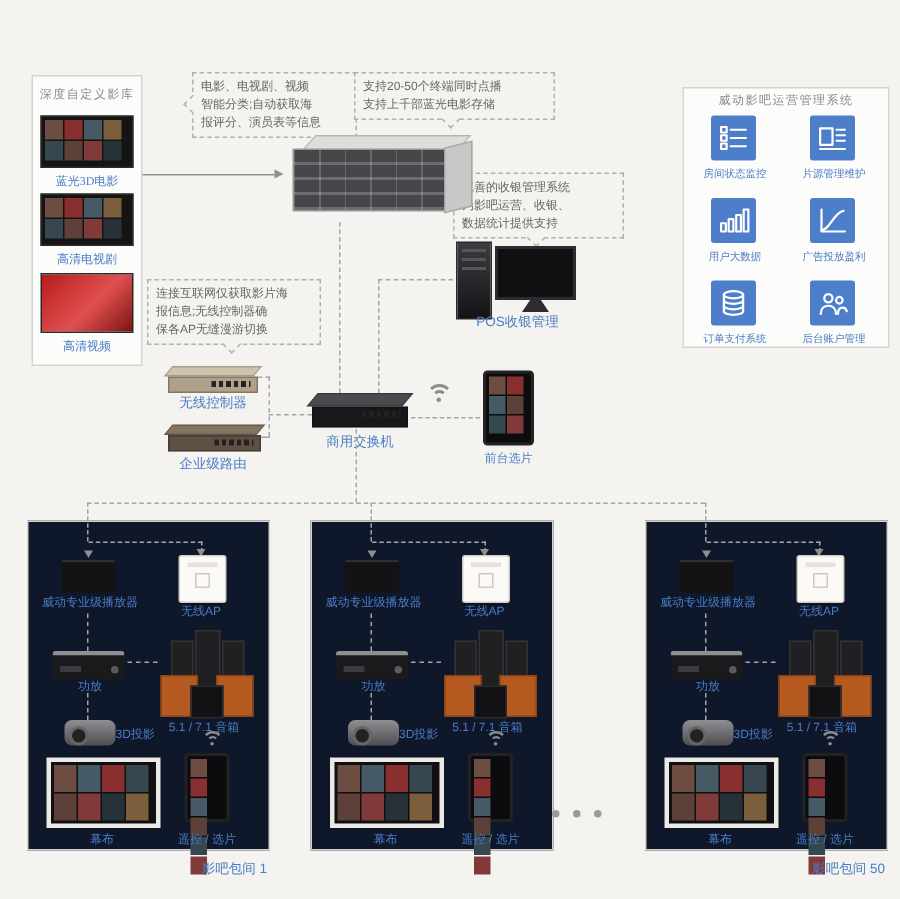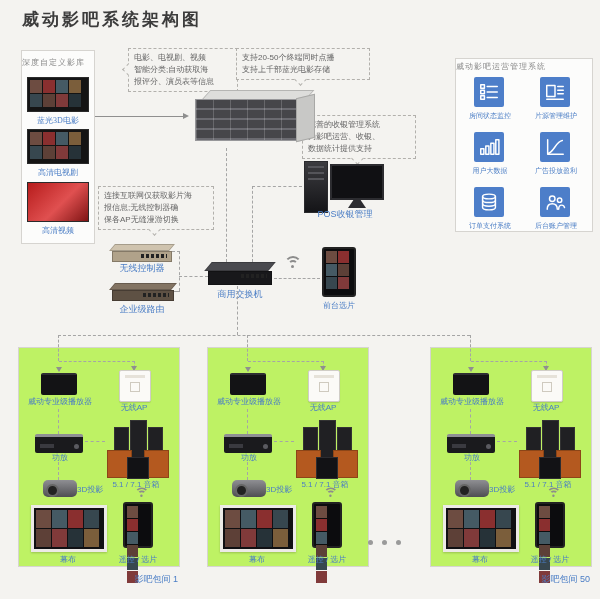--- a/index.html
+++ b/index.html
@@ -1,21 +1,21 @@
 <!DOCTYPE html>
 <html><head>
 <meta charset="utf-8">
 <style>
   html,body{margin:0;padding:0;}
   body{font-family:"Liberation Sans","DejaVu Sans",sans-serif;background:#f4f3f0;}
   #stage{position:relative;width:600px;height:599px;background:#f4f3f0;overflow:hidden;}
   .abs{position:absolute;}
   #page-title{position:absolute;left:22px;top:8px;font-size:17px;font-weight:600;color:#3c3c3c;letter-spacing:3px;margin:0;}
   .panel{position:absolute;background:#fcfcfb;border:1px solid #d6d4d0;}
-  .panel-title{font-size:8px;color:#8a8a8a;text-align:left;letter-spacing:1px;}
+  .panel-title{font-size:8px;color:#8a8a8a;text-align:center;letter-spacing:1px;}
   .bluelab{position:absolute;font-size:9px;color:#4a7dc5;text-align:center;}
   .rlab{position:absolute;font-size:8px;color:#4a7dc5;text-align:center;line-height:9px;}
   
   .thumb{position:absolute;background:#141414;border:1px solid #2a2a2a;display:flex;flex-wrap:wrap;gap:1px;padding:2px;box-sizing:border-box;align-content:flex-start;}
   .thumb span{width:12px;height:13px;display:block;}
   .thumb span:nth-child(1){background:#6d4c41}.thumb span:nth-child(2){background:#8a2f2f}
   .thumb span:nth-child(3){background:#455a64}.thumb span:nth-child(4){background:#7b5e3b}
   .thumb span:nth-child(5){background:#37474f}.thumb span:nth-child(6){background:#5d4037}
   .thumb span:nth-child(7){background:#803a3a}.thumb span:nth-child(8){background:#263238}
   .thumb.red{background:linear-gradient(135deg,#b71c1c,#e05050 55%,#7f1414);}
@@ -59,21 +59,21 @@
   .wifi b{position:absolute;left:8px;top:9px;width:3px;height:3px;border-radius:50%;background:#8c8c8c;}
   
   .tile{position:absolute;width:30px;height:30px;background:#4d7ec9;border-radius:2px;display:flex;align-items:center;justify-content:center;}
   .tile svg{width:22px;height:22px;stroke:#fff;fill:none;stroke-width:1.6;stroke-linecap:round;stroke-linejoin:round;}
   .tlab{position:absolute;font-size:7px;color:#4a7dc5;text-align:center;}
   
   .room{position:absolute;top:347px;width:160px;height:250px;}
   #rooms-layer .room:nth-child(1){left:18px;}
   #rooms-layer .room:nth-child(2){left:207px;}
   #rooms-layer .room:nth-child(3){left:430px;}
-  .roombox{position:absolute;left:0;top:0;width:160px;height:218px;background:#bef264;border:1px solid #d6d4d0;}
+  .roombox{position:absolute;left:0;top:0;width:160px;height:218px;background:#0f172a;border:1px solid #d6d4d0;}
   .room-caption{position:absolute;left:0;top:226px;width:160px;text-align:right;font-size:9px;color:#4a7dc5;}
   .player{position:absolute;left:22px;top:25px;width:36px;height:20px;background:#131315;border-radius:2px;border-top:2px solid #2e2e32;}
   .ap{position:absolute;left:100px;top:22px;width:30px;height:30px;background:#fbfaf7;border:1px solid #d0cdc6;border-radius:2px;box-shadow:0 1px 1px rgba(0,0,0,.12);}
   .ap i{display:block;height:3px;background:#e6e2d9;margin:4px 5px 0 5px;}
   .ap b{display:block;width:8px;height:8px;border:1px solid #cfcabf;margin:4px auto 0 auto;}
   .amp{position:absolute;left:16px;top:86px;width:48px;height:16px;background:#1a1a1d;border-top:3px solid #8f8f93;border-radius:2px;}
   .amp i{position:absolute;right:4px;top:7px;width:5px;height:5px;border-radius:50%;background:#5a5a60;}
   .amp em{position:absolute;left:5px;top:7px;width:14px;height:4px;background:#3a3a40;}
   .speakers{position:absolute;left:88px;top:72px;width:60px;height:58px;}
   .speakers .tw{position:absolute;background:#202023;border:1px solid #333;}
@@ -93,21 +93,20 @@
   .tablet span:nth-child(3){background:#455a64}.tablet span:nth-child(4){background:#5d4037}
   .tablet span:nth-child(5){background:#37474f}.tablet span:nth-child(6){background:#803a3a}
   .dots{position:absolute;left:368px;top:540px;display:flex;gap:9px;}
   .dots i{width:5px;height:5px;border-radius:50%;background:#9a9a9a;}
 </style>
 </head>
 <body>
 
 <div id="stage">
 
-  <h1 id="page-title">威动影吧系统架构图</h1>
 
   <div class="panel" style="left:21px;top:50px;width:72px;height:192px;">
     <div class="panel-title" style="margin-top:6px;">深度自定义影库</div>
     <div class="thumb" style="left:5px;top:26px;width:62px;height:35px;">
       <span></span>
         <span></span>
         <span></span>
         <span></span>
         <span></span>
         <span></span>

